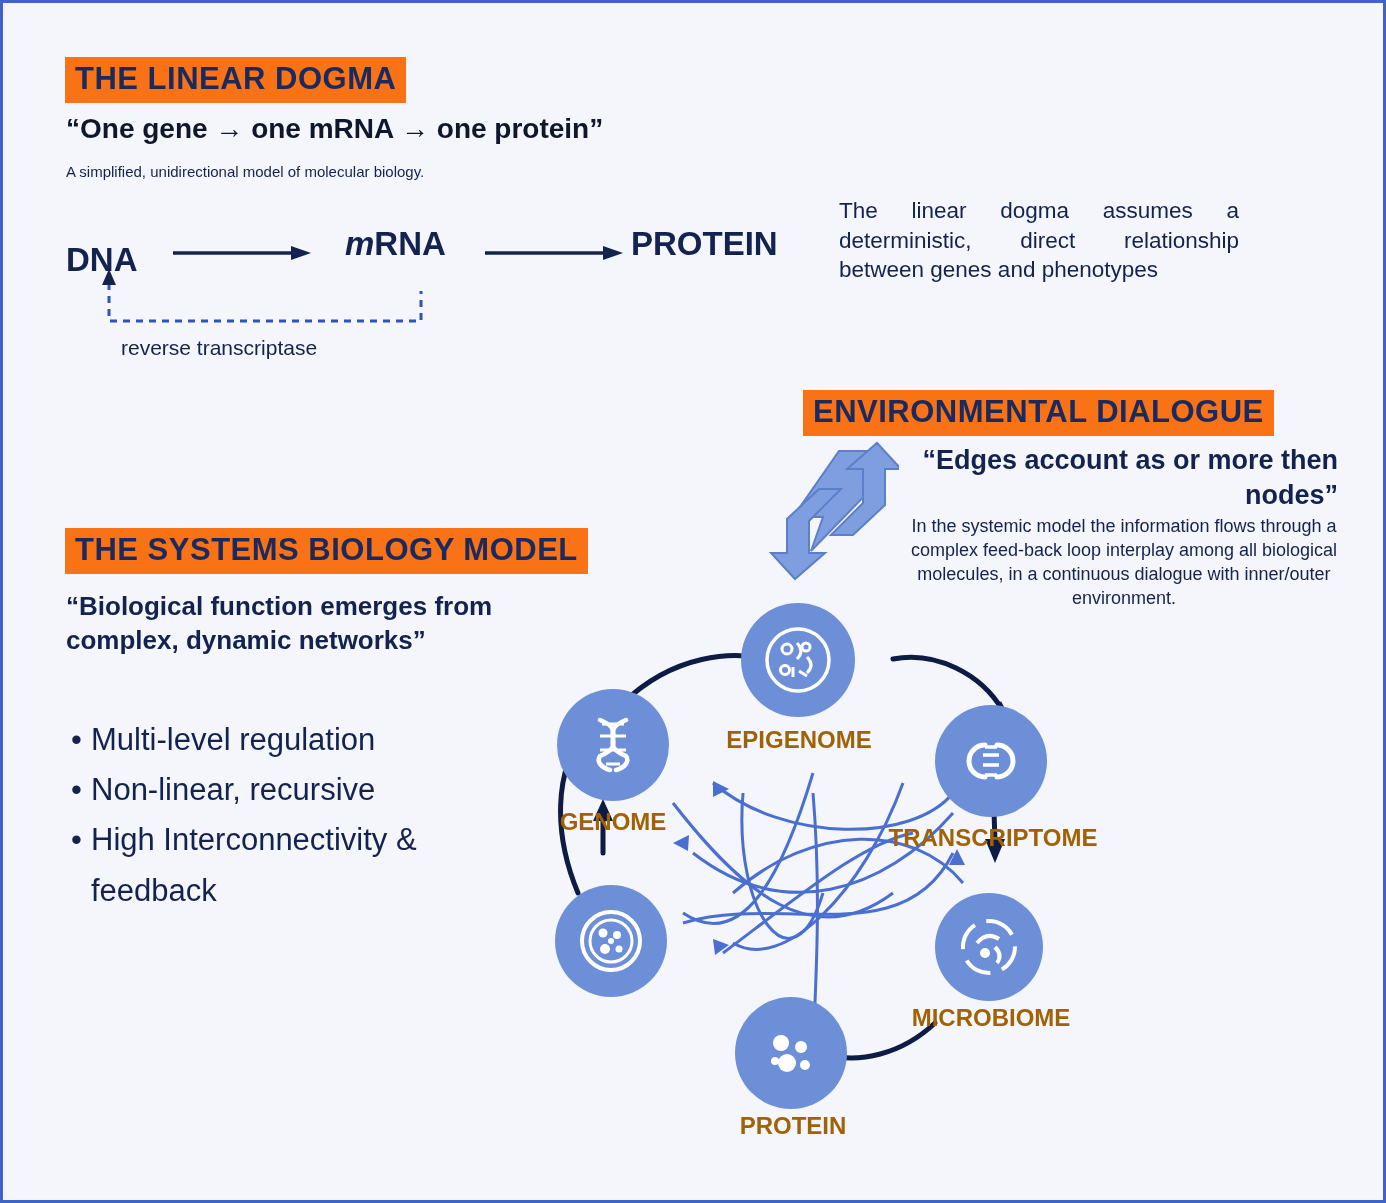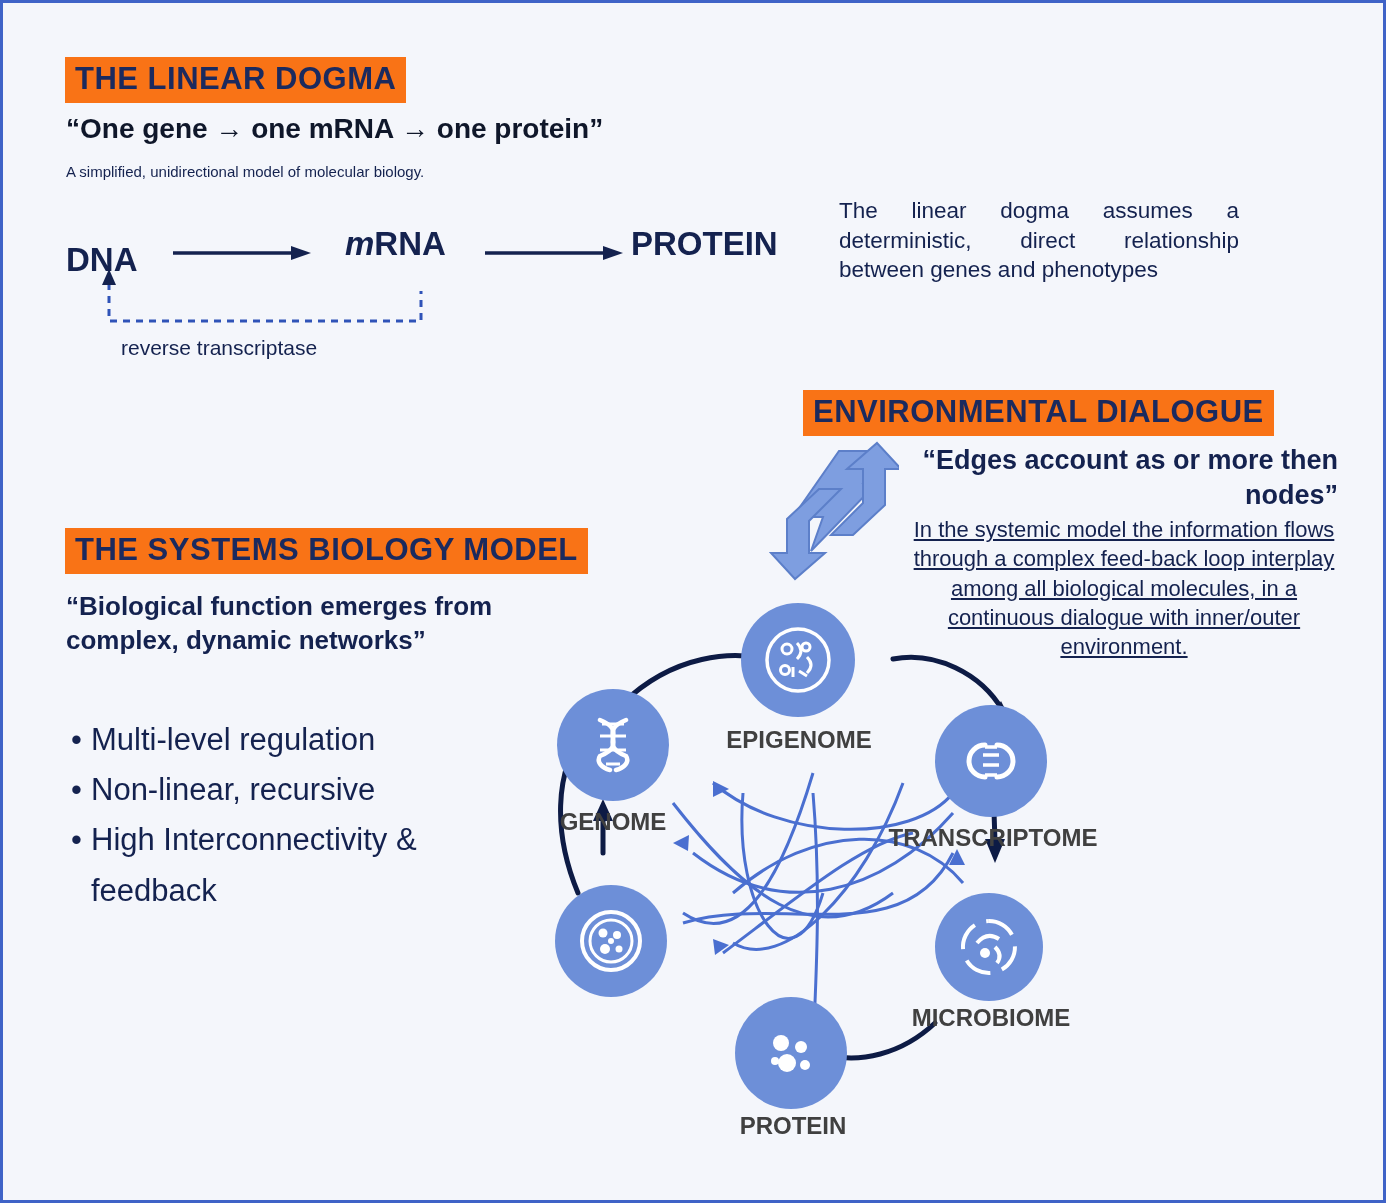--- a/index.html
+++ b/index.html
@@ -140,25 +140,24 @@
     font-weight: bold;
     line-height: 1.28;
     color: #14224f;
     text-align: right;
   }
   #env-body {
     position: absolute;
     left: 905px;
     top: 512px;
     width: 432px;
-    font-size: 22px;
+    font-size: 18px;
     line-height: 1.33;
     color: #14224f;
     text-align: center;
-    text-decoration: underline;
   }
 
   
   #network {
     position: absolute;
     left: 480px;
     top: 590px;
     width: 700px;
     height: 570px;
   }
@@ -166,21 +165,21 @@
     position: absolute;
     border-radius: 50%;
     background: #6d8fd8;
     display: flex;
     align-items: center;
     justify-content: center;
   }
   .node svg { display: block; }
   .node-label {
     position: absolute;
-    color: #404040;
+    color: #a16207;
     font-weight: bold;
     font-size: 24px;
     text-align: center;
     white-space: nowrap;
     line-height: 1.12;
   }
 </style>
 </head>
 <body>
 

